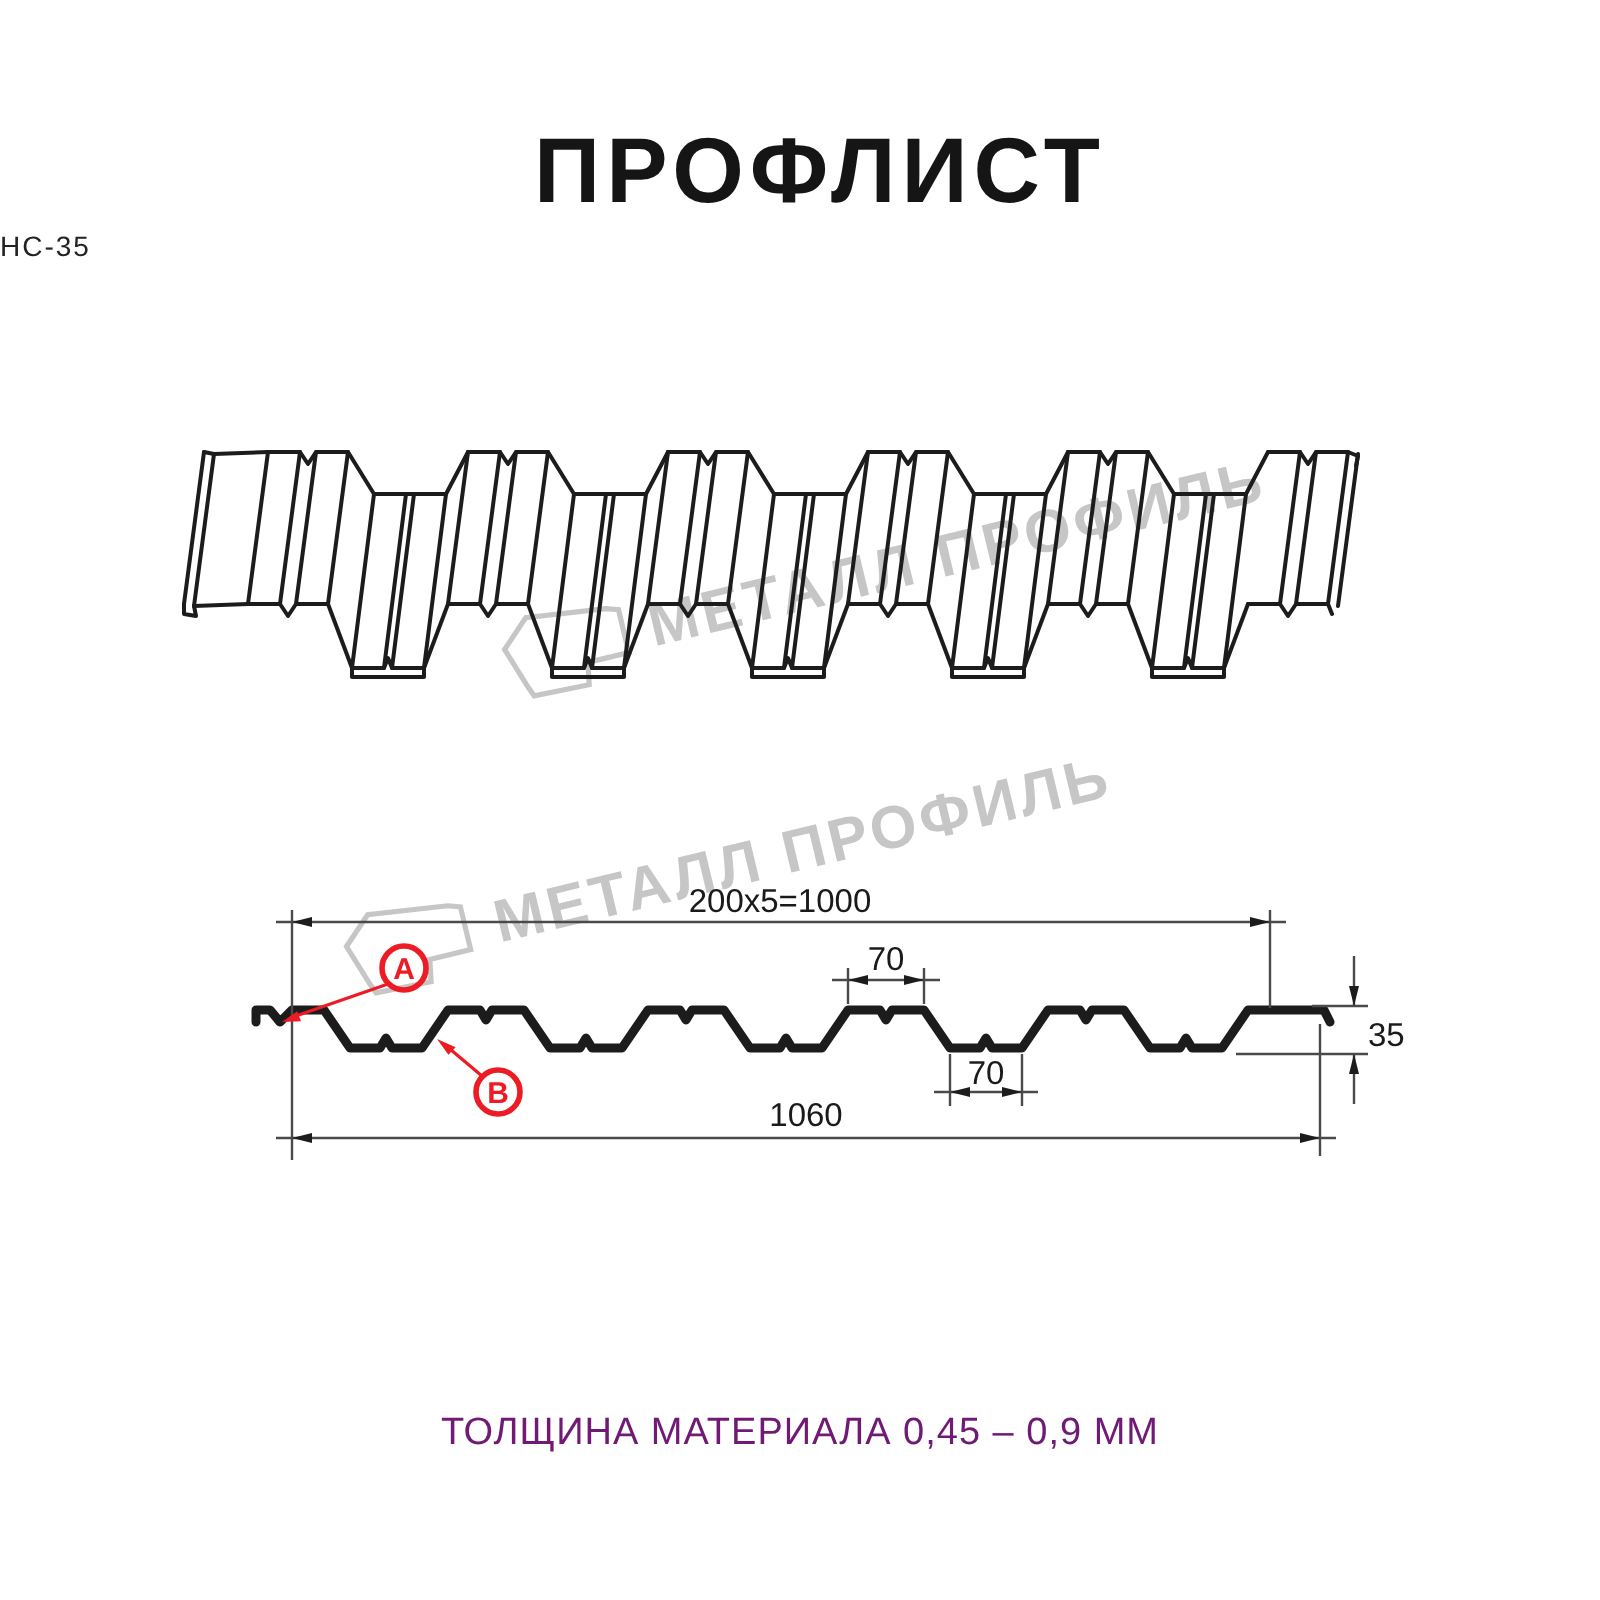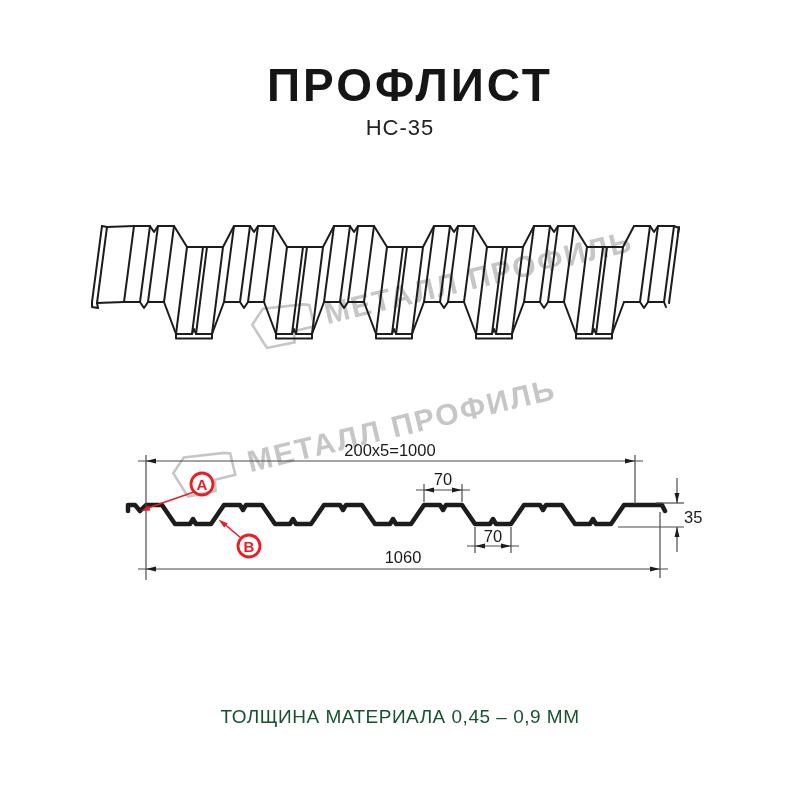--- a/index.html
+++ b/index.html
@@ -1,23 +1,23 @@
 <!DOCTYPE html>
 <html><head>
 <meta charset="utf-8">
 <style>
   html,body{margin:0;padding:0;background:#ffffff;}
   .stage{position:relative;width:800px;height:800px;background:#ffffff;overflow:hidden;
          font-family:"Liberation Sans", sans-serif;}
   .title{position:absolute;top:58px;left:0;width:800px;text-align:center;
          font-size:46px;font-weight:700;letter-spacing:3px;color:#151515;padding-left:10px;}
-  .subtitle{position:absolute;top:115px;left:0;width:800px;text-align:center;
-         font-size:22px;font-weight:400;letter-spacing:1px;color:#222;}
+  .subtitle{position:absolute;top:115px;left:0;width:800px;
+         font-size:14px;font-weight:400;letter-spacing:1px;color:#222;}
   .footer{position:absolute;top:706px;left:0;width:800px;text-align:center;
-         font-size:19px;font-weight:400;letter-spacing:.5px;color:#14532d;}
+         font-size:19px;font-weight:400;letter-spacing:.5px;color:#701a75;}
   .wm{position:absolute;display:flex;align-items:center;gap:9px;z-index:1;
       transform-origin:left center;transform:rotate(-13.5deg);white-space:nowrap;}
   .wm-text{font-size:30px;font-weight:700;letter-spacing:2px;color:#c6c6c6;}
   .wm svg{flex:0 0 auto;}
   #diagram-svg{position:absolute;top:0;left:0;z-index:2;}
   .lineart{stroke:#1c1c1c;stroke-width:2;fill:none;stroke-linejoin:round;stroke-linecap:round;}
   .profile{stroke:#1c1c1c;stroke-width:4.5;fill:none;stroke-linejoin:round;stroke-linecap:round;}
   .dim{stroke:#4a4a4a;stroke-width:1.2;fill:none;}
   .dimhead{fill:#1c1c1c;stroke:none;}
   .dimtext{font-family:"Liberation Sans",sans-serif;font-size:16.5px;fill:#1a1a1a;}

